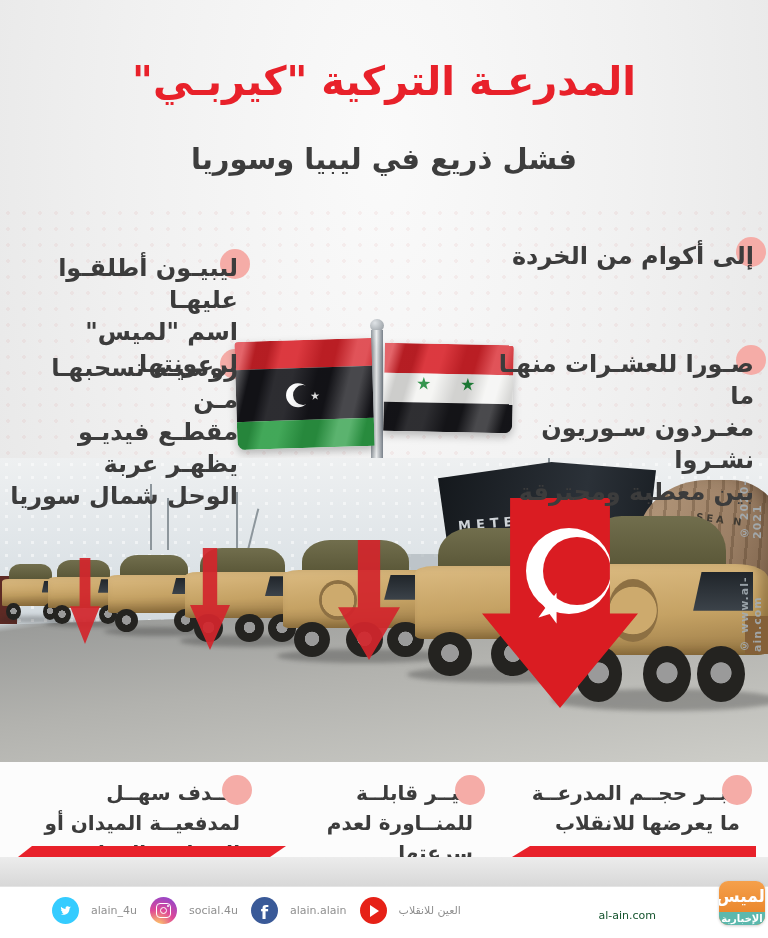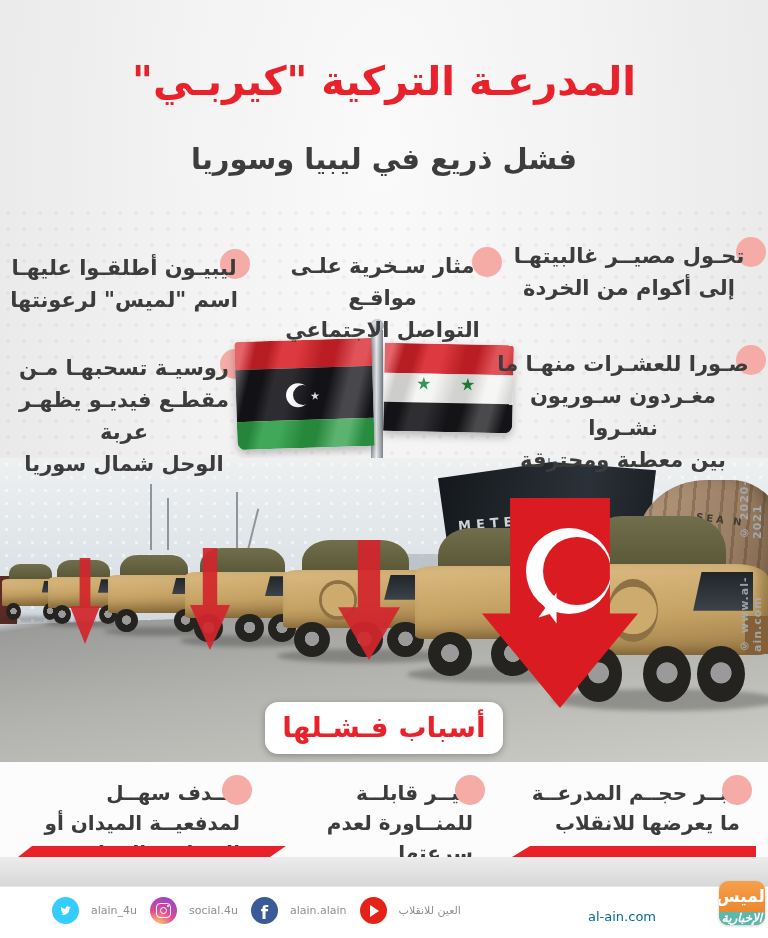--- a/index.html
+++ b/index.html
@@ -8,22 +8,22 @@
     background:radial-gradient(ellipse at 50% 16%, #fafafa 0%, #f1f1f1 45%, #e3e3e3 100%);}
   .dotgrid{position:absolute;left:0;top:205px;width:768px;height:265px;
     background-image:radial-gradient(rgba(214,130,130,.10) 1.6px, transparent 2.1px);
     background-size:16px 16px;pointer-events:none;}
   
   .title{position:absolute;top:58px;left:0;width:100%;text-align:center;direction:rtl;
     color:#e8212a;font-size:40px;font-weight:700;letter-spacing:0;}
   .subtitle{position:absolute;top:142px;left:0;width:100%;text-align:center;direction:rtl;
     color:#3d3d3d;font-size:29px;font-weight:700;}
   
-  .pt{position:absolute;direction:rtl;text-align:center;color:#3c3c3c;
-    font-size:21px;font-weight:700;line-height:32px;margin-left:36px;}
+  .pt{position:absolute;direction:rtl;text-align:right;color:#3c3c3c;
+    font-size:24px;font-weight:700;line-height:32px;margin-left:36px;}
   .pt .line{position:relative;z-index:1;display:block;}
   .bullet{position:absolute;top:-3px;right:-12px;width:30px;height:30px;border-radius:50%;
     background:#f5aca7;z-index:0;}
   .pt-r1{top:240px;right:14px;width:250px;}
   .pt-mid{top:250px;right:278px;width:215px;}
   .pt-l1{top:252px;right:530px;width:228px;}
   .pt-r2{top:348px;right:14px;width:262px;}
   .pt-l2{top:352px;right:530px;width:228px;}
   
   .pole{position:absolute;left:371px;top:330px;width:12px;height:135px;
@@ -128,46 +128,40 @@
   .sc-yt{background:#e62117;}
   .handle{color:#8f8f8f;font-size:11px;margin-right:4px;margin-left:3px;white-space:nowrap;}
   .fb-f{color:#fff;font-size:17px;font-weight:700;margin-top:5px;}
   .yt-play{width:0;height:0;border-left:9px solid #fff;border-top:6px solid transparent;
     border-bottom:6px solid transparent;margin-left:2px;}
   .ig-frame{width:13px;height:13px;border:1.6px solid #fff;border-radius:4px;position:relative;}
   .ig-frame:after{content:"";position:absolute;left:3px;top:3px;width:5px;height:5px;
     border:1.4px solid #fff;border-radius:50%;}
   .ig-frame:before{content:"";position:absolute;right:1px;top:1px;width:2px;height:2px;
     background:#fff;border-radius:50%;}
-  .site{position:absolute;right:112px;top:22px;color:#0369a1;font-size:13px;}
+  .site{position:absolute;right:112px;top:22px;color:#14532d;font-size:11px;}
   .brand{position:absolute;right:3px;top:-6px;width:46px;height:44px;border-radius:9px;
     background:linear-gradient(#f5a04b,#e67e22);overflow:hidden;text-align:center;
     box-shadow:0 1px 3px rgba(0,0,0,.2);}
   .brand-main{color:#fff;font-size:17px;font-weight:700;line-height:30px;direction:rtl;}
   .brand-sub{position:absolute;left:0;bottom:0;width:100%;height:13px;background:#5cb8ad;
-    color:#fff;font-size:12px;font-weight:700;line-height:13px;direction:rtl;font-style:italic;}
+    color:#fff;font-size:10px;font-weight:700;line-height:13px;direction:rtl;}
 </style>
 </head>
 <body>
 
 <div class="stage">
   <div class="dotgrid"></div>
 
   <div class="title">المدرعـة التركية "كيربـي"</div>
   <div class="subtitle">فشل ذريع في ليبيا وسوريا</div>
 
   <div class="pt pt-r1">
     <div class="bullet"></div>
-    <span class="line">تحـول مصيــر غالبيتهـا</span>
     <span class="line">إلى أكوام من الخردة</span>
-  </div>
-  <div class="pt pt-mid">
-    <div class="bullet"></div>
-    <span class="line">مثار سـخرية علـى مواقـع</span>
-    <span class="line">التواصل الاجتماعي</span>
   </div>
   <div class="pt pt-l1">
     <div class="bullet"></div>
     <span class="line">ليبيـون أطلقـوا عليهـا</span>
     <span class="line">اسم "لميس" لرعونتها</span>
   </div>
   <div class="pt pt-r2">
     <div class="bullet"></div>
     <span class="line">صـورا للعشـرات منهـا ما</span>
     <span class="line">مغـردون سـوريون نشـروا</span>
@@ -293,21 +287,20 @@
       <div class="cres"></div>
       <div class="turk-star">★</div>
     </div>
 
     <div class="watermark">
       <span>© www.al-ain.com</span>
       <span>© 2020-2021</span>
     </div>
   </div>
 
-  <div class="ribbon">أسباب فـشـلها</div>
 
   <div class="band"></div>
   <div class="bp bp-r">
     <div class="bullet"></div>
     <span class="line">كبــر حجــم المدرعــة</span>
     <span class="line">ما يعرضها للانقلاب</span>
   </div>
   <div class="bp bp-m">
     <div class="bullet"></div>
     <span class="line">غيــر قابلــة للمنــاورة</span>

